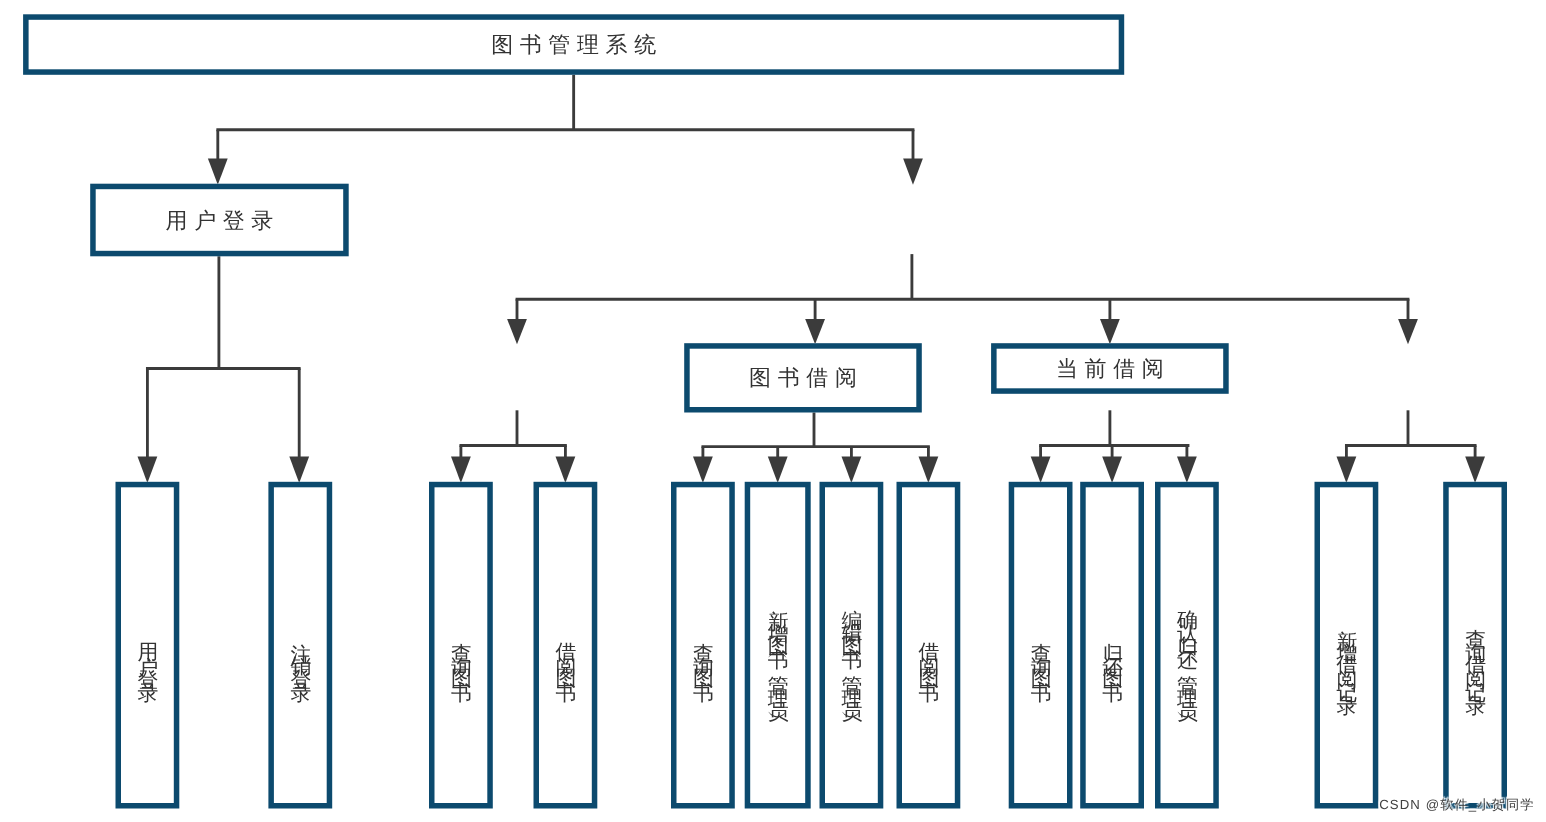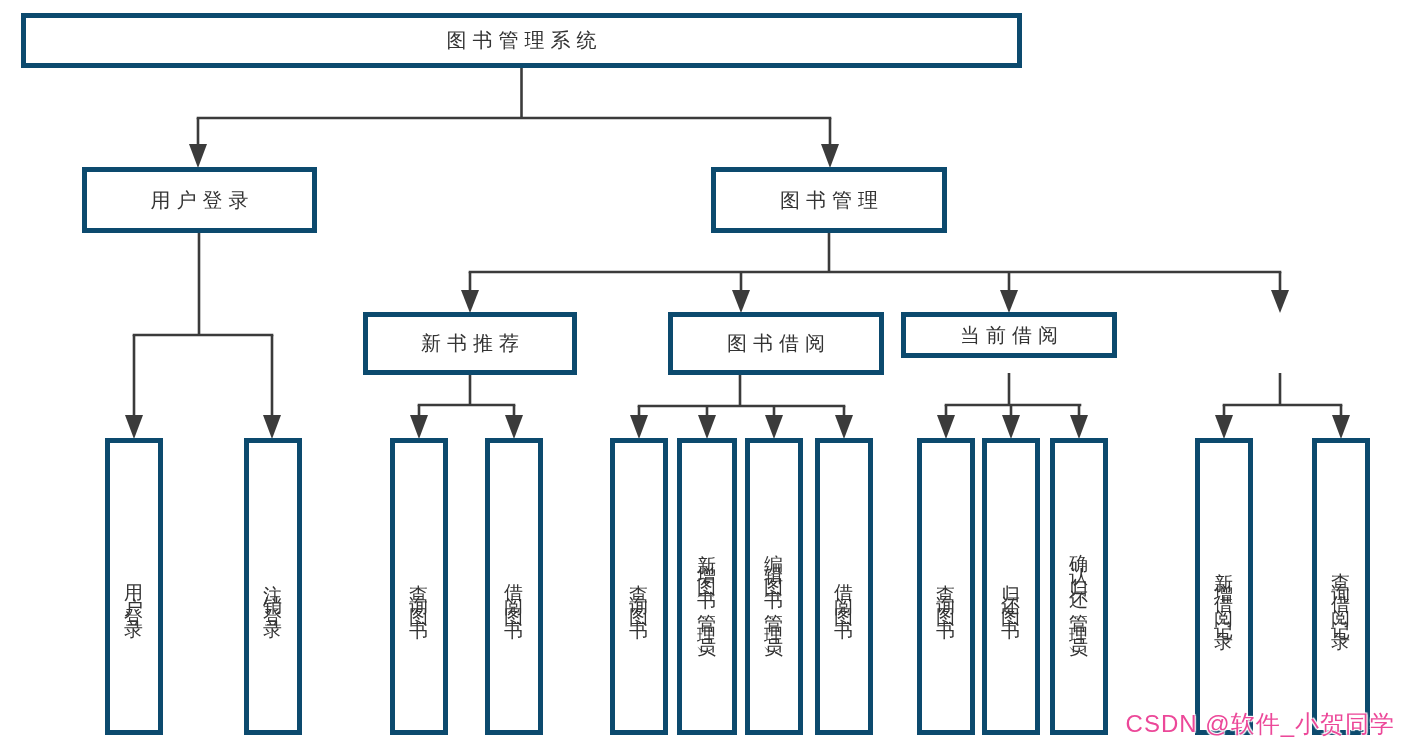--- a/index.html
+++ b/index.html
@@ -47,44 +47,44 @@
     line-height: 1;
     letter-spacing: 12px;
     margin-bottom: -12px;
     white-space: nowrap;
   }
   
   .n-root   { left: 21px;   top: 13px;  width: 1001px; height: 55px; }
   .n-login  { left: 82px;   top: 167px; width: 235px;  height: 66px; }
   .n-mgmt   { left: 711px;  top: 167px; width: 236px;  height: 66px; }
   .n-rec    { left: 363px;  top: 312px; width: 214px;  height: 63px; }
-  .n-bb     { left: 668px;  top: 312px; width: 216px;  height: 63px; }
+  .n-bb     { left: 622px;  top: 312px; width: 216px;  height: 63px; }
   .n-cb     { left: 901px;  top: 312px; width: 216px;  height: 46px; }
   .n-br     { left: 1172px; top: 312px; width: 216px;  height: 63px; }
   .leaf     { top: 438px; width: 58px; height: 297px; }
   .l1  { left: 105px; }
   .l2  { left: 244px; }
   .l3  { left: 390px; }
   .l4  { left: 485px; }
   .l5  { left: 610px; }
   .l6  { left: 677px; width: 60px; }
   .l7  { left: 745px; }
   .l8  { left: 815px; }
   .l9  { left: 917px; }
   .l10 { left: 982px; }
   .l11 { left: 1050px; }
   .l12 { left: 1195px; }
   .l13 { left: 1312px; }
   .watermark {
     position: absolute;
     right: 10px;
     bottom: 7px;
-    font-size: 24px;
+    font-size: 12px;
     letter-spacing: 1px;
-    color: #ec4899;
+    color: #404040;
     text-shadow: -1px -1px 1px #ffffff, 1px -1px 1px #ffffff,
                  -1px 1px 1px #ffffff, 1px 1px 1px #ffffff;
     white-space: nowrap;
   }
 </style>
 </head>
 <body>
 
 <div class="canvas">
 
@@ -150,27 +150,21 @@
     <polygon points="1332,415 1350,415 1341,439"></polygon>
   </svg>
 
   <div class="node n-root">
     <span class="h-label">图书管理系统</span>
   </div>
 
   <div class="node n-login">
     <span class="h-label">用户登录</span>
   </div>
-  <div class="node n-mgmt">
-    <span class="h-label">图书管理</span>
-  </div>
-
-  <div class="node n-rec">
-    <span class="h-label">新书推荐</span>
-  </div>
+
   <div class="node n-bb">
     <span class="h-label">图书借阅</span>
   </div>
   <div class="node n-cb">
     <span class="h-label">当前借阅</span>
   </div>
 
   <div class="node leaf l1">
     <span class="v-label">用户登录</span>
   </div>

